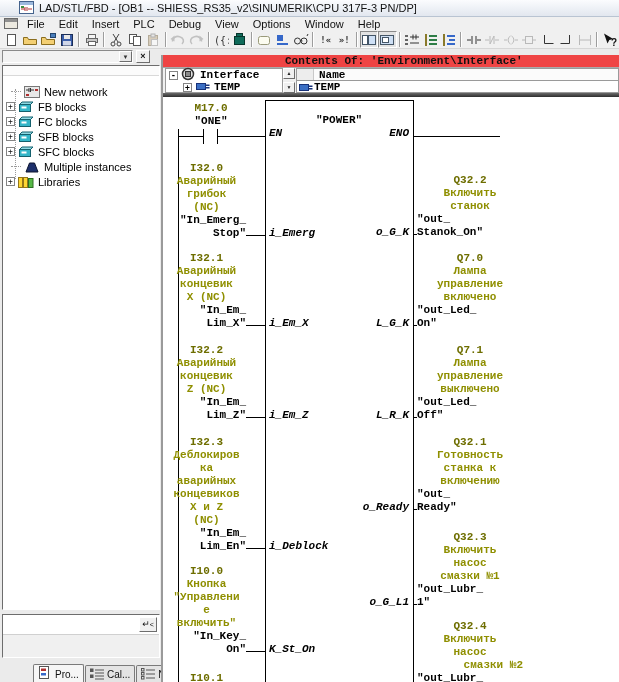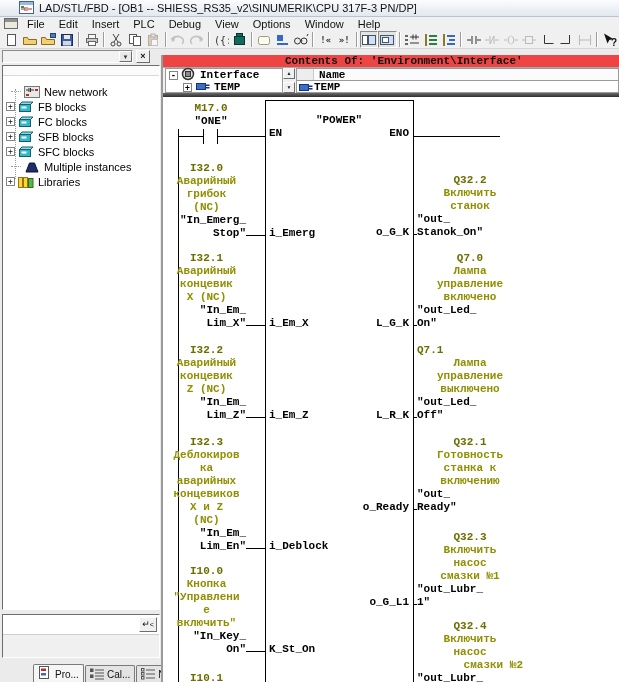--- a/index.html
+++ b/index.html
@@ -77,21 +77,21 @@
 
   
   .codepane { position:absolute; left:0; top:42px; width:456px; height:585px; background:#fff; overflow:hidden; }
   .ladroot { position:absolute; left:2px; top:0; width:454px; height:585px;
     font-family:"Liberation Mono","DejaVu Sans Mono",monospace; font-size:11px; line-height:13px; font-weight:bold; }
   .lline { position:absolute; background:#000; }
   .ltx { position:absolute; white-space:pre; }
   .addr { color:var(--addr,#6e6e00); }
   .cmt  { color:var(--cmt,#8f8f00); }
   .sym  { color:#000; }
-  .prm  { color:#000; }
+  .prm  { color:#000;font-style:italic; }
 </style>
 </head>
 <body>
 
 <div class="titlebar">
   <span><svg width="15" height="13" viewBox="0 0 15 13">
         <rect x="0.5" y="0.5" width="14" height="12" fill="#fff" stroke="#44628c"></rect>
         <rect x="1" y="1" width="13" height="3" fill="#9db9dd"></rect>
         <path d="M2 8 h4 M9 8 h4 M6 6 v4 M8 6 v4" stroke="#b03030" fill="none"></path>
         <rect x="2" y="5" width="3" height="2" fill="#3f8f3f"></rect>
@@ -548,21 +548,21 @@
         <div class="lline" style="left: 248px; top: 137px; width: 4px; height: 1px;"></div>
         <div class="ltx prm" style="left: 140px; top: 129px; width: 104px; text-align: right;">o_G_K</div>
         <div class="ltx addr" style="left: 252px; top: 155px; width: 106px; text-align: center;">Q7.0</div>
         <div class="ltx cmt" style="left: 252px; top: 168px; width: 106px; text-align: center;">Лампа</div>
         <div class="ltx cmt" style="left: 252px; top: 181px; width: 106px; text-align: center;">управление</div>
         <div class="ltx cmt" style="left: 252px; top: 194px; width: 106px; text-align: center;">включено</div>
         <div class="ltx sym" style="left: 252px; top: 207px; width: 106px; text-align: left;">"out_Led_</div>
         <div class="ltx sym" style="left: 252px; top: 220px; width: 106px; text-align: left;">On"</div>
         <div class="lline" style="left: 248px; top: 228px; width: 4px; height: 1px;"></div>
         <div class="ltx prm" style="left: 140px; top: 220px; width: 104px; text-align: right;">L_G_K</div>
-        <div class="ltx addr" style="left: 252px; top: 247px; width: 106px; ">Q7.1</div>
+        <div class="ltx addr" style="left: 252px; top: 247px; width: 106px; text-align: center;">Q7.1</div>
         <div class="ltx cmt" style="left: 252px; top: 260px; width: 106px; text-align: center;">Лампа</div>
         <div class="ltx cmt" style="left: 252px; top: 273px; width: 106px; text-align: center;">управление</div>
         <div class="ltx cmt" style="left: 252px; top: 286px; width: 106px; text-align: center;">выключено</div>
         <div class="ltx sym" style="left: 252px; top: 299px; width: 106px; text-align: left;">"out_Led_</div>
         <div class="ltx sym" style="left: 252px; top: 312px; width: 106px; text-align: left;">Off"</div>
         <div class="lline" style="left: 248px; top: 320px; width: 4px; height: 1px;"></div>
         <div class="ltx prm" style="left: 140px; top: 312px; width: 104px; text-align: right;">L_R_K</div>
         <div class="ltx addr" style="left: 252px; top: 339px; width: 106px; text-align: center;">Q32.1</div>
         <div class="ltx cmt" style="left: 252px; top: 352px; width: 106px; text-align: center;">Готовность</div>
         <div class="ltx cmt" style="left: 252px; top: 365px; width: 106px; text-align: center;">станка к</div>

